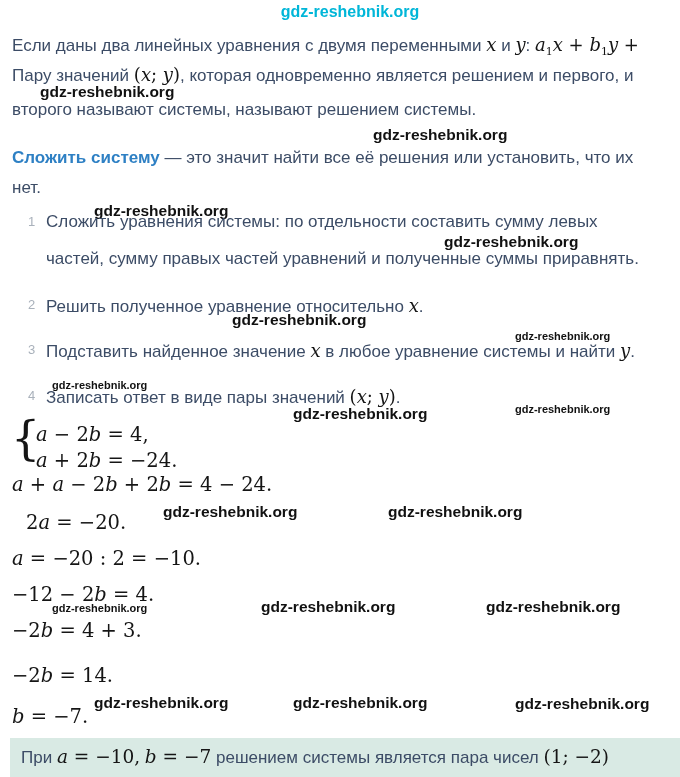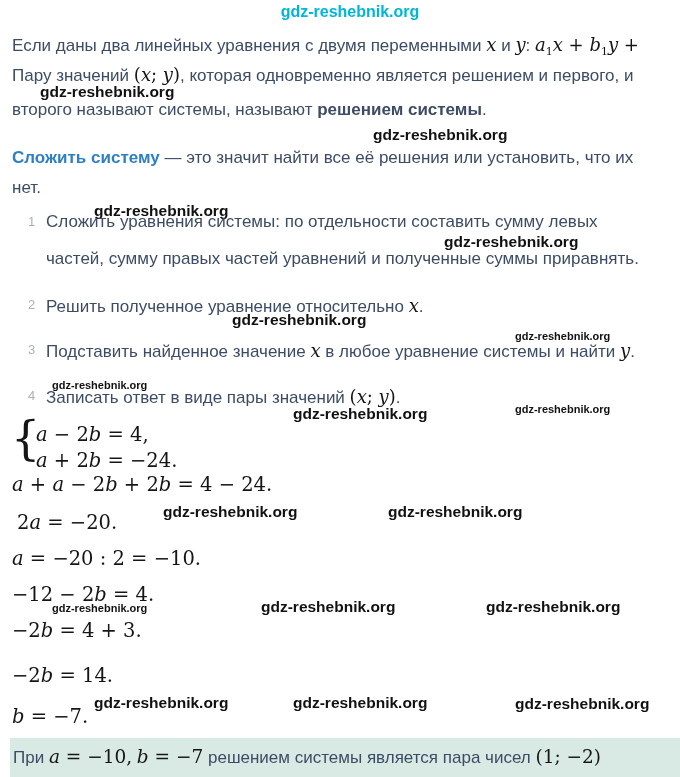--- a/index.html
+++ b/index.html
@@ -12,36 +12,36 @@
     --answer-bar-bg:#d9eae4;
   }
   *{box-sizing:border-box}
   html,body{margin:0;padding:0;background:#ffffff}
   .page{
     position:relative;width:680px;height:777px;background:#ffffff;overflow:hidden;
     font-family:"Liberation Sans","DejaVu Sans",sans-serif;color:var(--body-text);margin-left:10px;
   }
   .line{position:absolute;left:2px;white-space:nowrap;font-size:17px;line-height:1.3}
   .t{color:var(--body-text)}
-  .b{color:var(--body-text);font-weight:700}
+  .b{color:var(--body-text);font-weight:400}
   .a{color:var(--accent-blue);font-weight:700}
   .m,.r,sub.sub{font-family:"DejaVu Serif","Liberation Serif",serif;color:var(--math-ink)}
   .line .m,.line .r{font-size:18px}
   .m{font-style:italic}
   sub.sub{font-size:11px;font-style:normal}
   .math-line{position:absolute;white-space:nowrap;font-family:"DejaVu Serif","Liberation Serif",serif;font-size:19.5px;color:var(--math-ink)}
   .math-line .m,.math-line .r{font-size:19.5px}
   .wm{position:absolute;white-space:nowrap;font-weight:700;font-size:15.5px;color:var(--watermark-ink);
       font-family:"Liberation Sans","DejaVu Sans",sans-serif}
   .wm.small{font-size:11px}
   .wm-top{left:50%;transform:translateX(-50%);top:3px;font-size:16px;color:var(--watermark-cyan)}
   .num{position:absolute;font-size:13px;color:var(--list-number);font-weight:400}
   .brace{position:absolute;font-family:"DejaVu Serif","Liberation Serif",serif;font-size:46px;line-height:1.1;color:var(--math-ink)}
   .bar{position:absolute;left:0;top:738px;width:680px;height:39px;background:var(--answer-bar-bg);display:flex;align-items:center}
-  .bar .line{position:static;padding-left:3px;font-size:17px}
+  .bar .line{position:static;padding-left:11px;font-size:17px}
   .bar .m,.bar .r{font-size:18.5px}
 </style>
 </head>
 <body>
 
 <div class="page">
 
   <div class="wm wm-top">gdz-reshebnik.org</div>
 
   <div class="line" style="top:33px"><span class="t">Если даны два линейных уравнения с двумя переменными </span><span class="m">x</span><span class="t"> и </span><span class="m">y</span><span class="t">: </span><span class="m">a</span><sub class="sub">1</sub><span class="m">x</span><span class="r"> + </span><span class="m">b</span><sub class="sub">1</sub><span class="m">y</span><span class="r"> +</span></div>
@@ -80,21 +80,21 @@
 
   <div class="brace" style="left:1px;top:413px">{</div>
   <div class="math-line" style="left:26px;top:423px"><span class="m">a</span><span class="r"> − 2</span><span class="m">b</span><span class="r"> = 4,</span></div>
   <div class="math-line" style="left:26px;top:449px"><span class="m">a</span><span class="r"> + 2</span><span class="m">b</span><span class="r"> = −24.</span></div>
 
   <div class="math-line" style="left:2px;top:473px"><span class="m">a</span><span class="r"> + </span><span class="m">a</span><span class="r"> − 2</span><span class="m">b</span><span class="r"> + 2</span><span class="m">b</span><span class="r"> = 4 − 24.</span></div>
 
   <div class="wm" style="left:153px;top:503px">gdz-reshebnik.org</div>
   <div class="wm" style="left:378px;top:503px">gdz-reshebnik.org</div>
 
-  <div class="math-line" style="left:7px;top:511px"><span class="r">2</span><span class="m">a</span><span class="r"> = −20.</span></div>
+  <div class="math-line" style="left:16px;top:511px"><span class="r">2</span><span class="m">a</span><span class="r"> = −20.</span></div>
   <div class="math-line" style="left:2px;top:547px"><span class="m">a</span><span class="r"> = −20 : 2 = −10.</span></div>
   <div class="math-line" style="left:2px;top:583px"><span class="r">−12 − 2</span><span class="m">b</span><span class="r"> = 4.</span></div>
 
   <div class="wm small" style="left:42px;top:602px">gdz-reshebnik.org</div>
   <div class="wm" style="left:251px;top:598px">gdz-reshebnik.org</div>
   <div class="wm" style="left:476px;top:598px">gdz-reshebnik.org</div>
 
   <div class="math-line" style="left:2px;top:619px"><span class="r">−2</span><span class="m">b</span><span class="r"> = 4 + 3.</span></div>
   <div class="math-line" style="left:2px;top:664px"><span class="r">−2</span><span class="m">b</span><span class="r"> = 14.</span></div>
 

